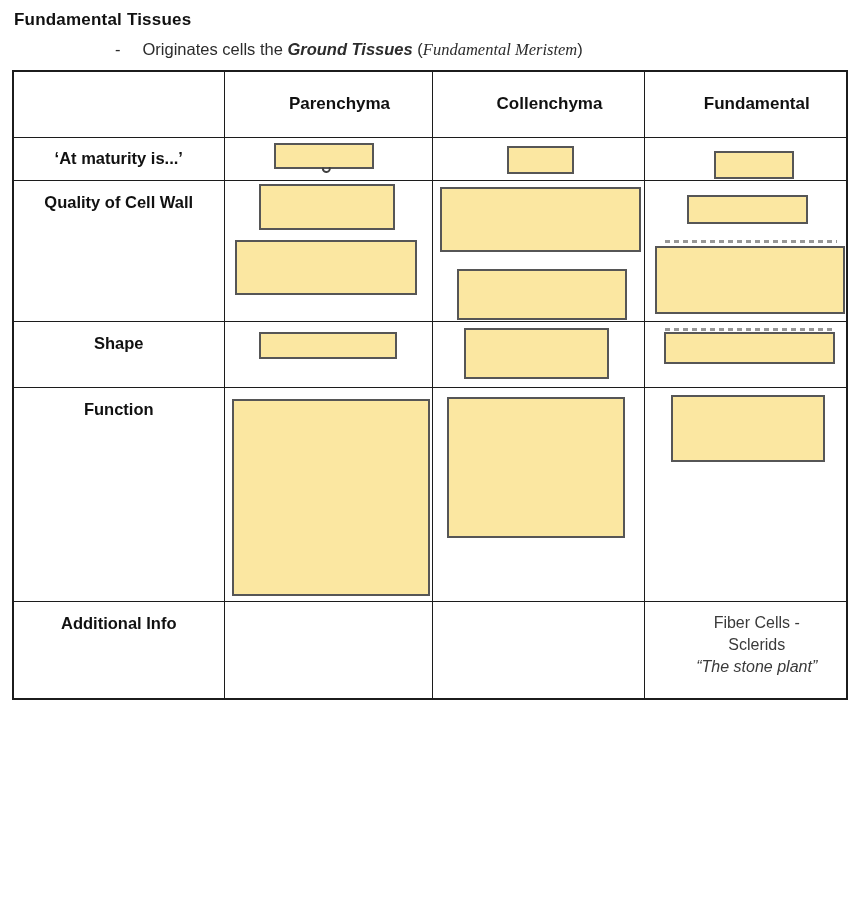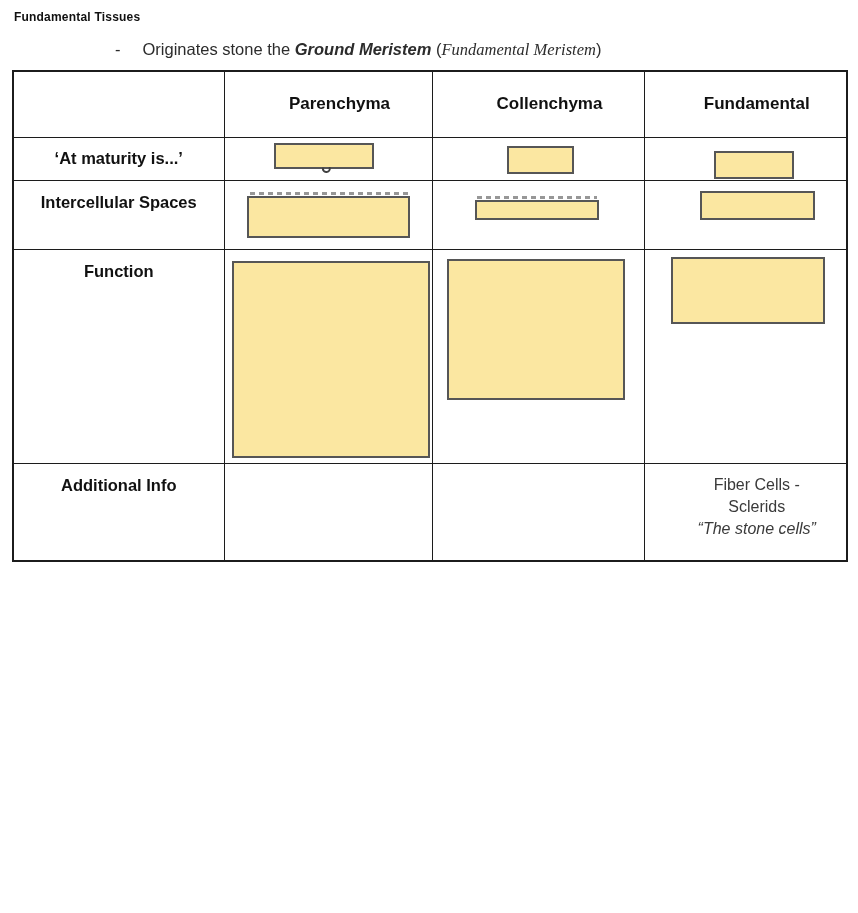--- a/index.html
+++ b/index.html
@@ -14,21 +14,21 @@
   .page{
     position:relative;
     width:858px;height:913px;
     background:#ffffff;
     font-family:"Liberation Sans", sans-serif;
     color:var(--text);
     overflow:hidden;
   }
   .doc-title{
     position:absolute;left:14px;top:10px;
-    font-size:12px;font-weight:bold;color:var(--label);
+    font-size:17px;font-weight:bold;color:var(--label);
     letter-spacing:.2px;
   }
   .bullet-line{
     position:absolute;left:115px;top:40px;
     font-size:16.5px;color:#2c2c2c;
     display:flex;gap:22px;white-space:nowrap;
   }
   .bullet-line .rich b{font-weight:bold;font-style:italic;}
   .bullet-line .rich i{font-style:italic;font-family:Liberation Serif, serif;}
   table.tissue{
@@ -86,21 +86,21 @@
 </style>
 </head>
 <body>
 
 <div class="page">
 
   <div class="doc-title">Fundamental Tissues</div>
 
   <div class="bullet-line">
     <span>-</span>
-    <span class="rich"><span>Originates stone the </span><b>Ground Meristem</b><span> (</span><i>Fundamental Meristem</i><span>)</span></span>
+    <span class="rich"><span>Originates cells the </span><b>Ground Tissues</b><span> (</span><i>Fundamental Meristem</i><span>)</span></span>
   </div>
 
   <table class="tissue">
     <colgroup>
       <col style="width:211px">
         <col style="width:208px">
         <col style="width:212px">
         <col style="width:203px">
     </colgroup>
 
@@ -120,36 +120,51 @@
       </td>
       <td>
         <div class="hl" style="left:74px;top:8px;width:67px;height:28px;"></div>
       </td>
       <td>
         <div class="hl" style="left:69px;top:13px;width:80px;height:28px;"></div>
       </td>
     </tr>
 
 
-
-
-    <tr class="r-inter">
-      <td class="row-label">Intercellular Spaces</td>
+    <tr class="r-quality">
+      <td class="row-label">Quality of Cell Wall</td>
       <td>
-        <div class="frag" style="left:25px;top:11px;width:158px;"></div>
-        <div class="hl" style="left:22px;top:15px;width:163px;height:42px;"></div>
+        <div class="hl" style="left:34px;top:3px;width:136px;height:46px;"></div>
+        <div class="hl" style="left:10px;top:59px;width:182px;height:55px;"></div>
       </td>
       <td>
-        <div class="frag" style="left:44px;top:15px;width:120px;"></div>
-        <div class="hl" style="left:42px;top:19px;width:124px;height:20px;"></div>
+        <div class="hl" style="left:7px;top:6px;width:201px;height:65px;"></div>
+        <div class="hl" style="left:24px;top:88px;width:170px;height:51px;"></div>
       </td>
       <td>
-        <div class="hl" style="left:55px;top:10px;width:115px;height:29px;"></div>
+        <div class="hl" style="left:42px;top:14px;width:121px;height:29px;"></div>
+        <div class="frag" style="left:20px;top:59px;width:172px;"></div>
+        <div class="hl" style="left:10px;top:65px;width:190px;height:68px;"></div>
       </td>
     </tr>
+
+    <tr class="r-shape">
+      <td class="row-label">Shape</td>
+      <td>
+        <div class="hl" style="left:34px;top:10px;width:138px;height:27px;"></div>
+      </td>
+      <td>
+        <div class="hl" style="left:31px;top:6px;width:145px;height:51px;"></div>
+      </td>
+      <td>
+        <div class="frag" style="left:20px;top:6px;width:168px;"></div>
+        <div class="hl" style="left:19px;top:10px;width:171px;height:32px;"></div>
+      </td>
+    </tr>
+
 
     <tr class="r-function">
       <td class="row-label">Function</td>
       <td>
         <div class="hl" style="left:7px;top:11px;width:198px;height:197px;"></div>
       </td>
       <td>
         <div class="hl" style="left:14px;top:9px;width:178px;height:141px;"></div>
       </td>
       <td>
@@ -158,19 +173,19 @@
     </tr>
 
     <tr class="r-additional">
       <td class="row-label">Additional Info</td>
       <td></td>
       <td></td>
       <td>
         <div class="addl-text">
           <div>Fiber Cells -</div>
           <div>Sclerids</div>
-          <div class="quote">“The stone cells”</div>
+          <div class="quote">“The stone plant”</div>
         </div>
       </td>
     </tr>
   </tbody>
     </table>
 </div>
 
 </body></html>

